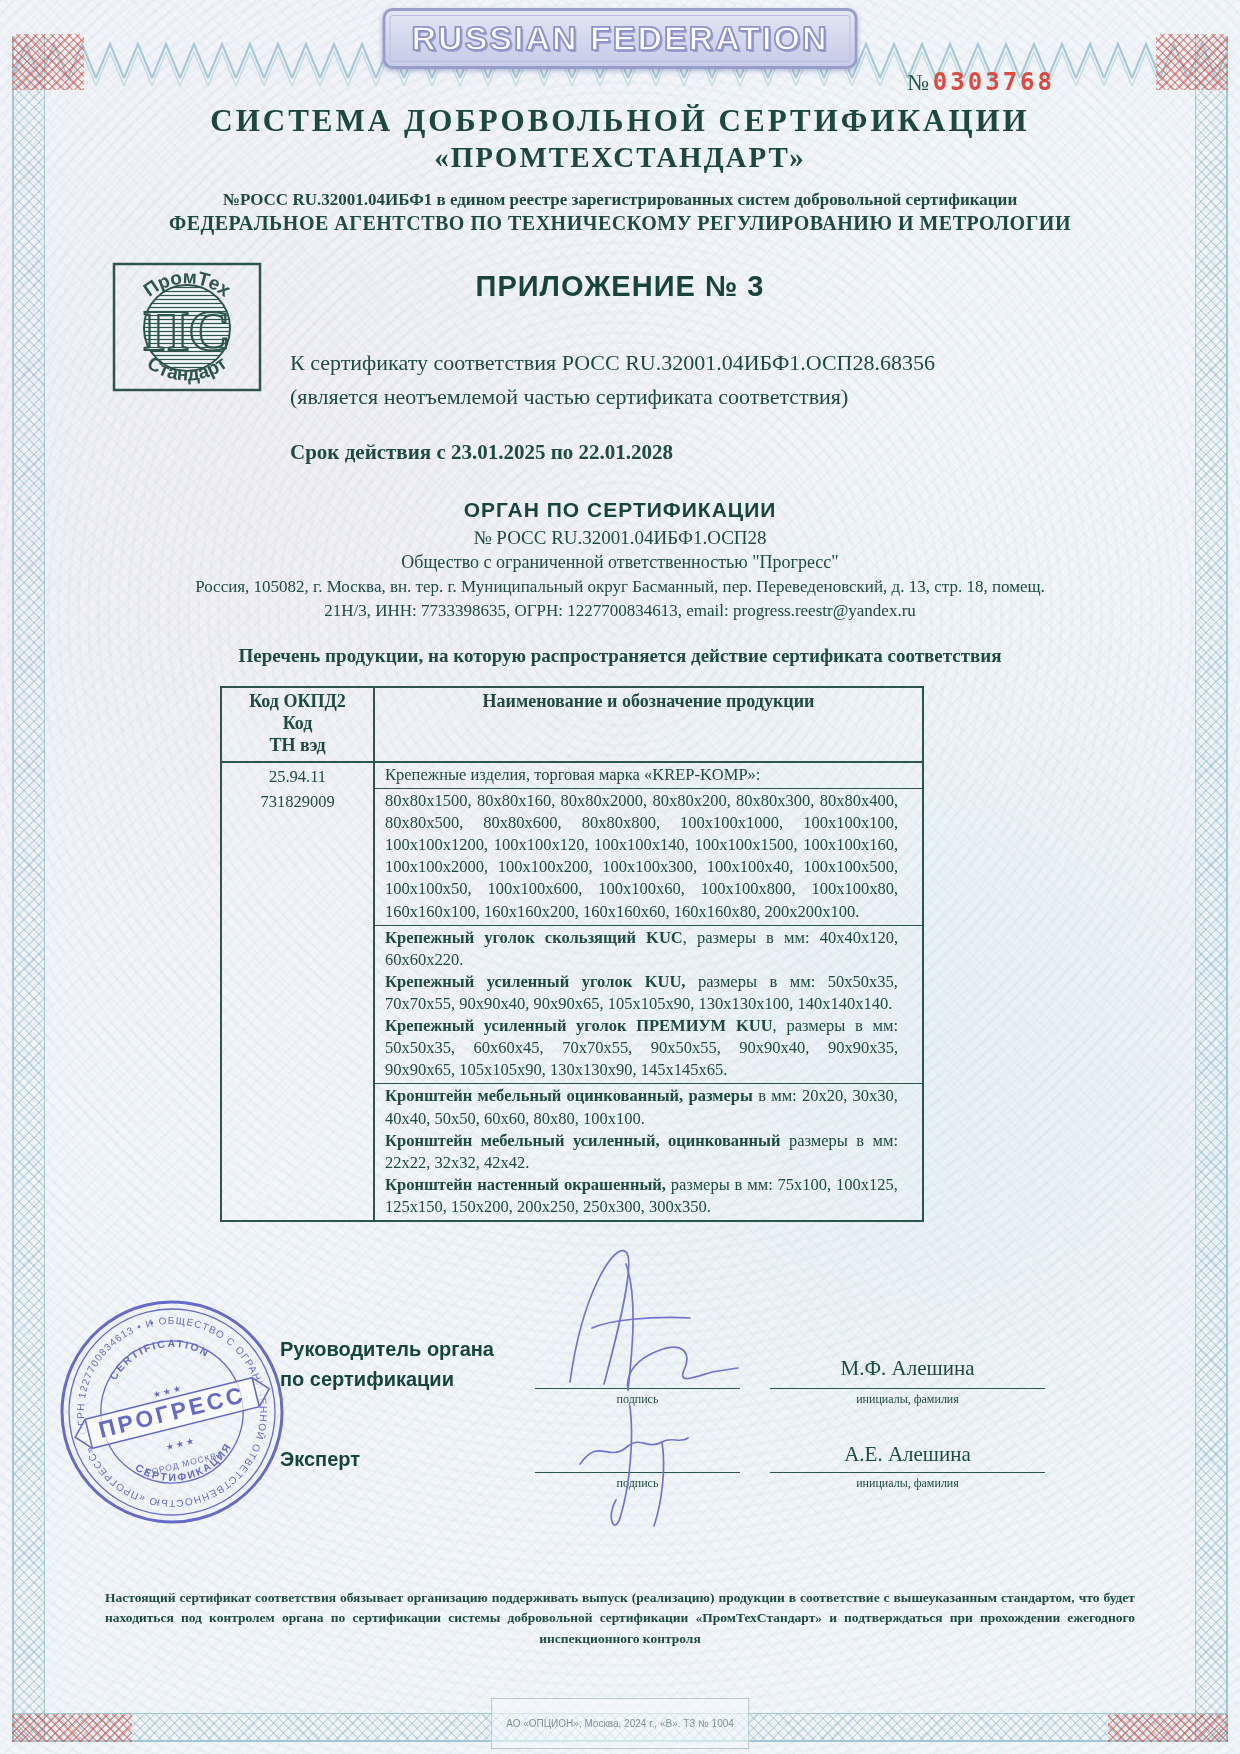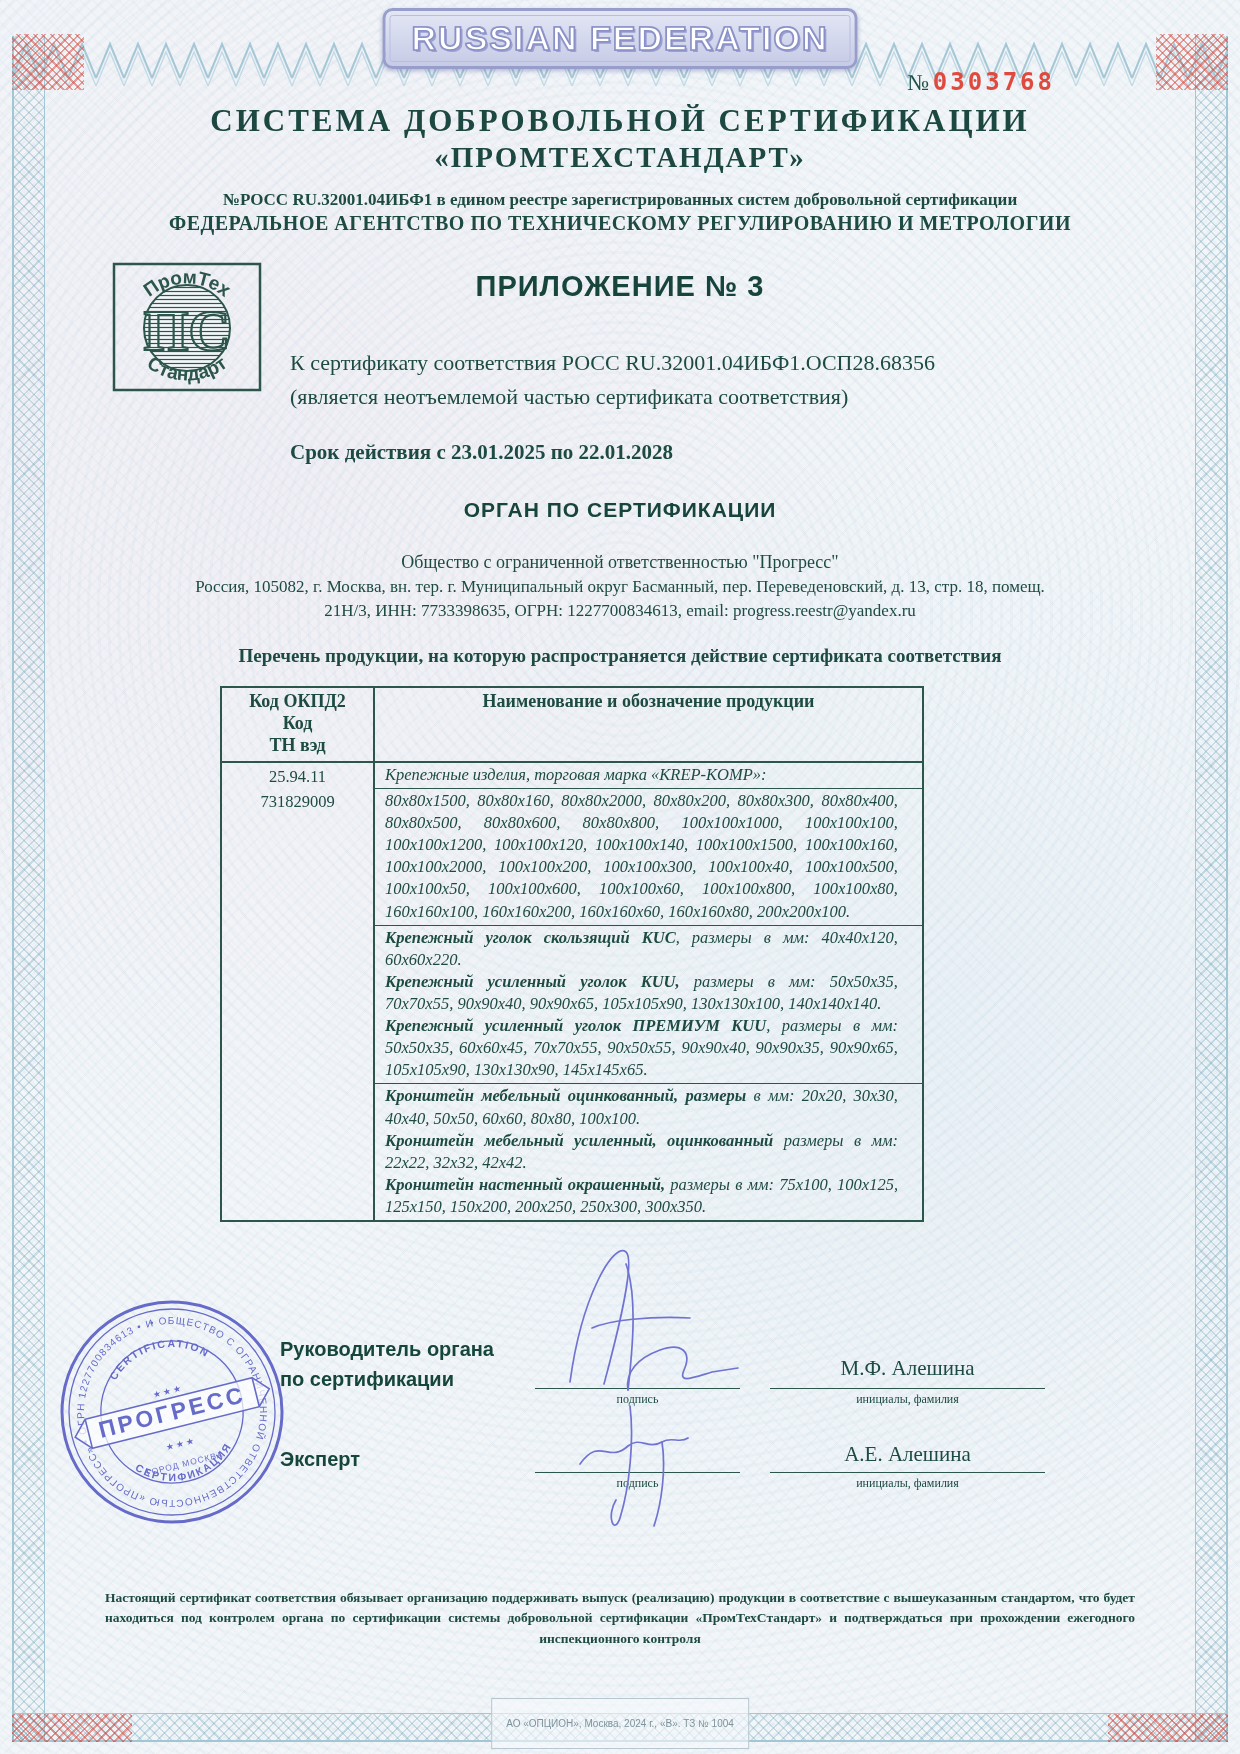--- a/index.html
+++ b/index.html
@@ -63,21 +63,21 @@
   .addr2{top:601px;font-size:17px;z-index:3;}
   .listhead{top:645px;font-size:19px;font-weight:bold;z-index:3;}
   
   .ptable{position:absolute;left:220px;top:686px;width:700px;border:2px solid #2c554b;z-index:3;background:rgba(255,255,255,.06);}
   .ptable .hdr{display:grid;grid-template-columns:153px 1fr;border-bottom:2px solid #2c554b;}
   .ptable .hdr .c1{border-right:2px solid #2c554b;text-align:center;font-weight:bold;font-size:18px;line-height:1.22;padding:3px 0 4px;}
   .ptable .hdr .c2{text-align:center;font-weight:bold;font-size:18px;padding-top:3px;}
   .ptable .bodyrow{display:grid;grid-template-columns:153px 1fr;}
   .ptable .codes{border-right:2px solid #2c554b;text-align:center;font-size:16.5px;line-height:1.5;padding-top:2px;}
   .ptable .content{font-size:16.5px;line-height:1.34;}
-  .ptable .sec{padding:1px 24px 2px 10px;border-bottom:1.5px solid #2c554b;text-align:justify;font-style:italic;}
+  .ptable .sec{padding:1px 24px 2px 10px;border-bottom:1.5px solid #2c554b;text-align:justify;}
   .ptable .sec:last-child{border-bottom:none;}
   .ptable .sec b{font-weight:bold;}
   
   .siglabel{position:absolute;left:280px;font-family:"Liberation Sans",sans-serif;font-weight:bold;font-size:20px;color:#16453c;z-index:3;}
   .sigline{position:absolute;border-bottom:1.6px solid #2c554b;height:0;z-index:3;}
   .caption{position:absolute;font-size:12px;text-align:center;color:#1d4a42;z-index:3;}
   .person{position:absolute;font-size:21px;text-align:center;color:#1d4a42;z-index:3;}
   .sig-svg{position:absolute;z-index:4;}
   
   .noncompulsory{top:1548px;font-size:17px;font-weight:bold;z-index:3;}
@@ -144,20 +144,21 @@
   <div class="abs certline">К сертификату соответствия РОСС RU.32001.04ИБФ1.ОСП28.68356</div>
   <div class="abs noteline">(является неотъемлемой частью сертификата соответствия)</div>
   <div class="abs validity">
     <span>Срок действия с</span>
     <b>23.01.2025</b>
     <span>по</span>
     <b>22.01.2028</b>
   </div>
 
   <div class="abs ctr orghead">ОРГАН ПО СЕРТИФИКАЦИИ</div>
+  <div class="abs ctr orgnum">№ РОСС RU.32001.04ИБФ1.ОСП28</div>
   <div class="abs ctr orgname">Общество с ограниченной ответственностью "Прогресс"</div>
   <div class="abs ctr addr1">Россия, 105082, г. Москва, вн. тер. г. Муниципальный округ Басманный, пер. Переведеновский, д. 13, стр. 18, помещ.</div>
   <div class="abs ctr addr2">21Н/3, ИНН: 7733398635, ОГРН: 1227700834613, email: progress.reestr@yandex.ru</div>
   <div class="abs ctr listhead">Перечень продукции, на которую распространяется действие сертификата соответствия</div>
 
   <div class="ptable">
     <div class="hdr">
       <div class="c1">
         <div>Код ОКПД2</div>
         <div>Код</div>

